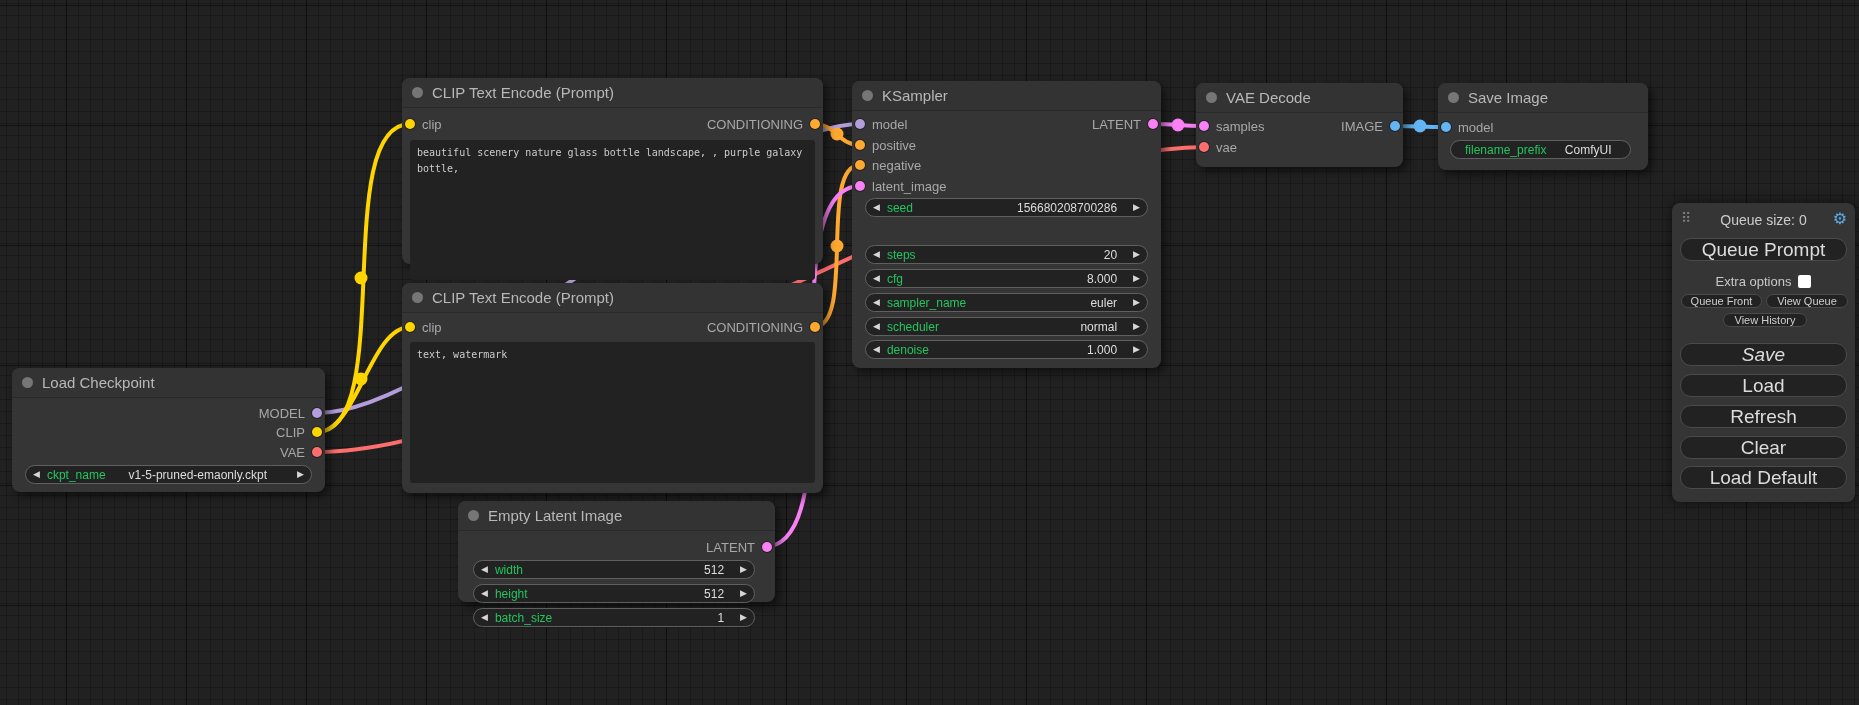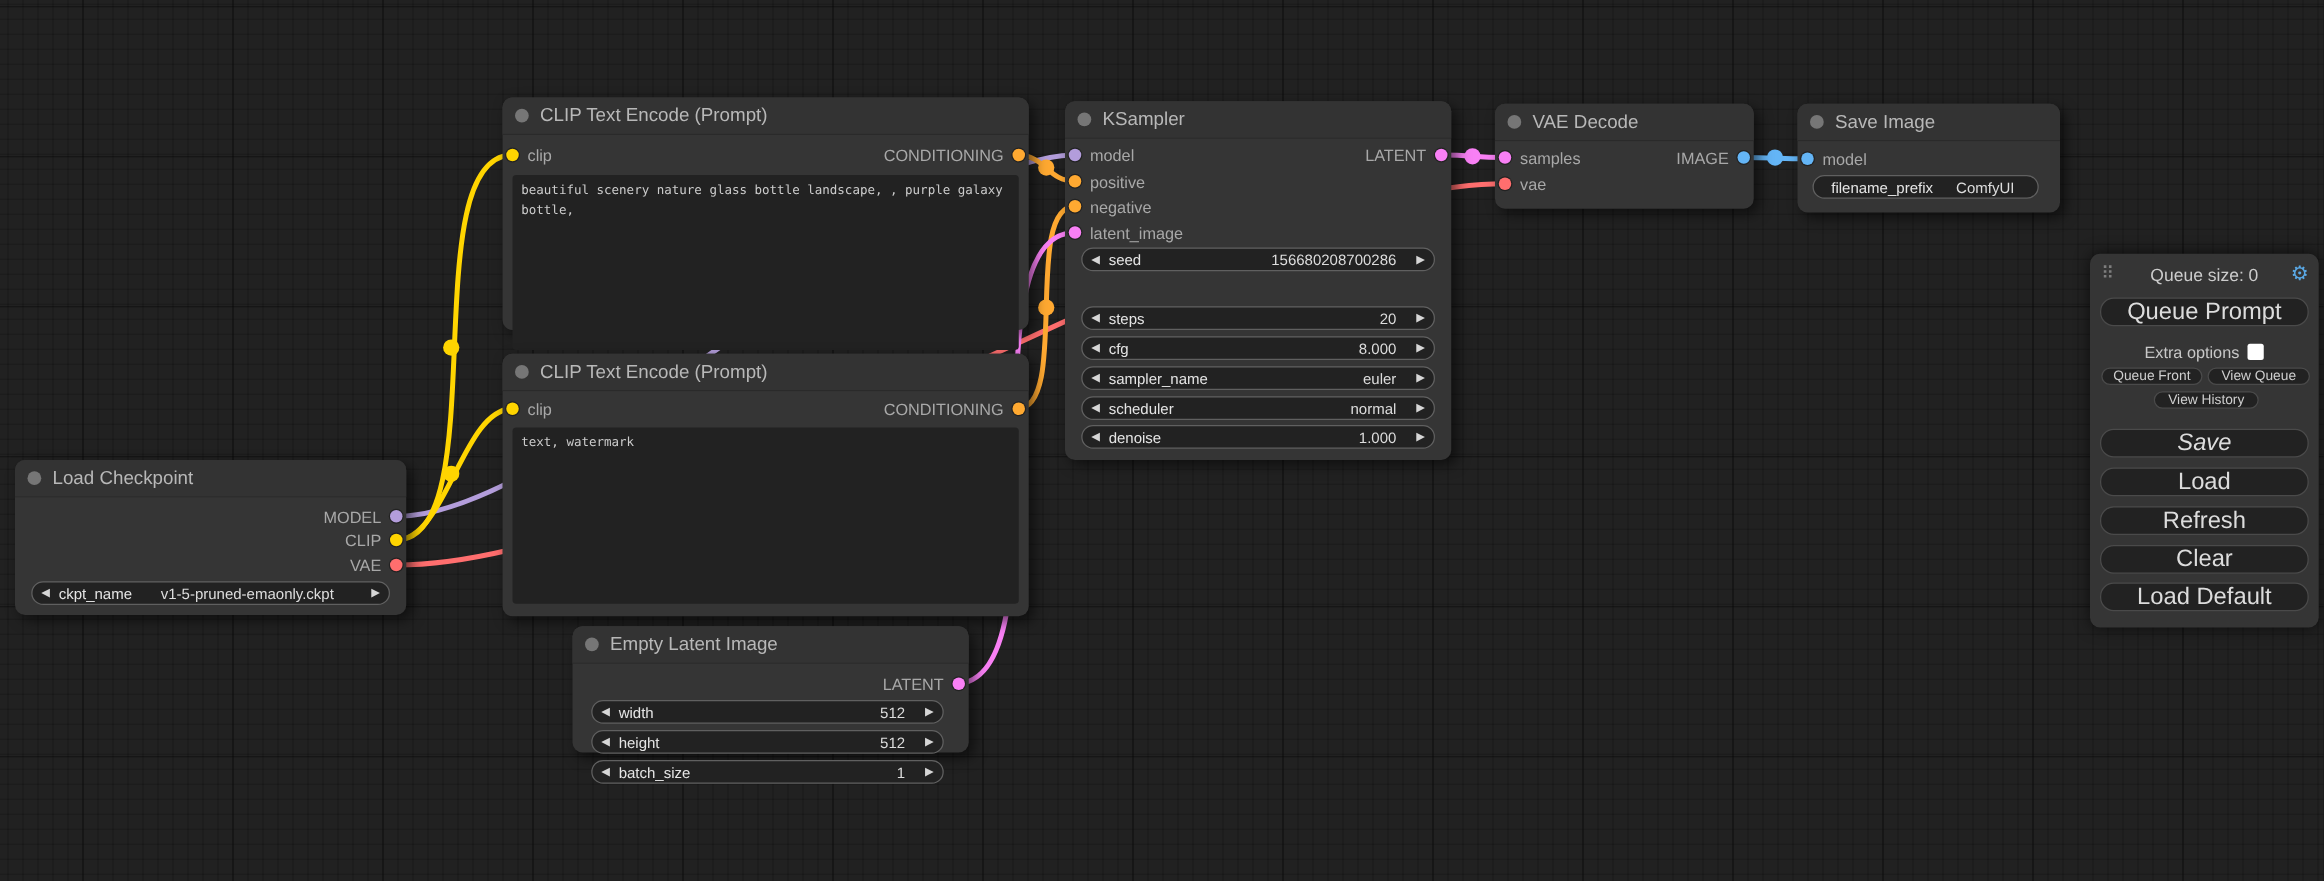--- a/index.html
+++ b/index.html
@@ -40,21 +40,21 @@
   .pdot { width:10px; height:10px; border-radius:50%; flex:none; box-shadow:0 0 0 1px rgba(0,0,0,0.35); }
   .port.in .pdot  { margin-right:7px; }
   .port.out .pdot { margin-left:7px; }
   .widget {
     position:absolute; height:19px;
     display:flex; align-items:center;
     background:#222222; border:1px solid #606060; border-radius:10px;
     font-size:12px; white-space:nowrap; overflow:hidden;
   }
   .warrow { color:#d6d6d6; font-size:9px; line-height:1; padding:0 7px; flex:none; }
-  .wlabel { color:#e5e5e5; }
+  .wlabel { color:#22c55e; }
   .wlabel.ind { margin-left:14px; }
   .wvalue { color:#dddddd; }
   .wspace { flex:1; }
   .wvalue.center { flex:1; text-align:center; }
   .wvalue.pad { margin-right:9px; }
   .wtoggle { width:12px; height:12px; border-radius:50%; background:#8fa6c9; margin:0 4px 0 2px; flex:none; }
   .textarea {
     position:absolute; background:#222222; border-radius:3px;
     color:#cccccc; font-family:"DejaVu Sans Mono", monospace;
     font-size:10px; line-height:1.6; padding:5px 7px;

